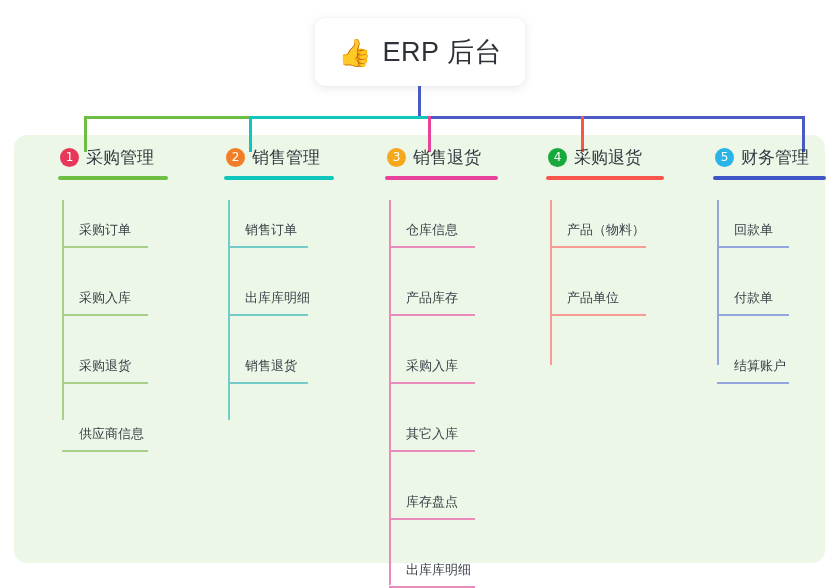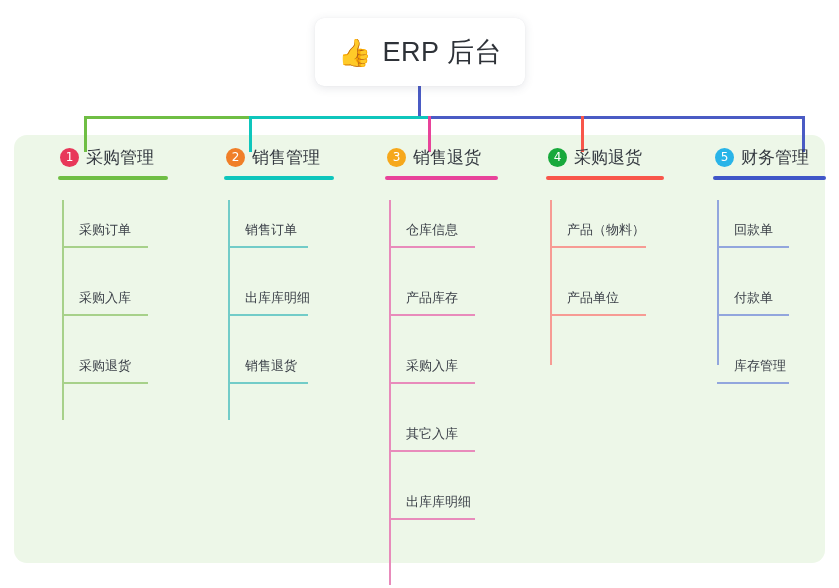--- a/index.html
+++ b/index.html
@@ -164,20 +164,24 @@
           <div class="leaf-rule" style="background: rgb(167, 209, 138); width: 86px;"></div>
         </div>
         <div class="leaf">
           <span class="leaf-text">采购入库</span>
           <div class="leaf-rule" style="background: rgb(167, 209, 138); width: 86px;"></div>
         </div>
         <div class="leaf">
           <span class="leaf-text">采购退货</span>
           <div class="leaf-rule" style="background: rgb(167, 209, 138); width: 86px;"></div>
         </div>
+        <div class="leaf">
+          <span class="leaf-text">供应商信息</span>
+          <div class="leaf-rule" style="background: rgb(167, 209, 138); width: 86px;"></div>
+        </div>
       </div>
     </div>
     <div class="column" style="left: 202px; width: 160px;">
       <div class="col-header">
         <span class="badge" style="background: rgb(240, 127, 40);">2</span>
         <span class="col-title">销售管理</span>
       </div>
       <div class="header-rule" style="background: rgb(14, 198, 188); width: 110px;"></div>
       <div class="spine-wrap">
         <div class="spine" style="background: rgb(114, 204, 200); height: 220px;"></div>
@@ -213,20 +217,24 @@
         </div>
         <div class="leaf">
           <span class="leaf-text">采购入库</span>
           <div class="leaf-rule" style="background: rgb(232, 139, 187); width: 86px;"></div>
         </div>
         <div class="leaf">
           <span class="leaf-text">其它入库</span>
           <div class="leaf-rule" style="background: rgb(232, 139, 187); width: 86px;"></div>
         </div>
         <div class="leaf">
+          <span class="leaf-text">库存盘点</span>
+          <div class="leaf-rule" style="background: rgb(232, 139, 187); width: 86px;"></div>
+        </div>
+        <div class="leaf">
           <span class="leaf-text">出库库明细</span>
           <div class="leaf-rule" style="background: rgb(232, 139, 187); width: 86px;"></div>
         </div>
       </div>
     </div>
     <div class="column" style="left: 524px; width: 165px;">
       <div class="col-header">
         <span class="badge" style="background: rgb(24, 169, 60);">4</span>
         <span class="col-title">采购退货</span>
       </div>
@@ -253,18 +261,18 @@
         <div class="spine" style="background: rgb(146, 166, 221); height: 165px;"></div>
         <div class="leaf">
           <span class="leaf-text">回款单</span>
           <div class="leaf-rule" style="background: rgb(146, 166, 221); width: 72px;"></div>
         </div>
         <div class="leaf">
           <span class="leaf-text">付款单</span>
           <div class="leaf-rule" style="background: rgb(146, 166, 221); width: 72px;"></div>
         </div>
         <div class="leaf">
-          <span class="leaf-text">库存管理</span>
+          <span class="leaf-text">结算账户</span>
           <div class="leaf-rule" style="background: rgb(146, 166, 221); width: 72px;"></div>
         </div>
       </div>
     </div>
   </div>
 
 </body></html>

